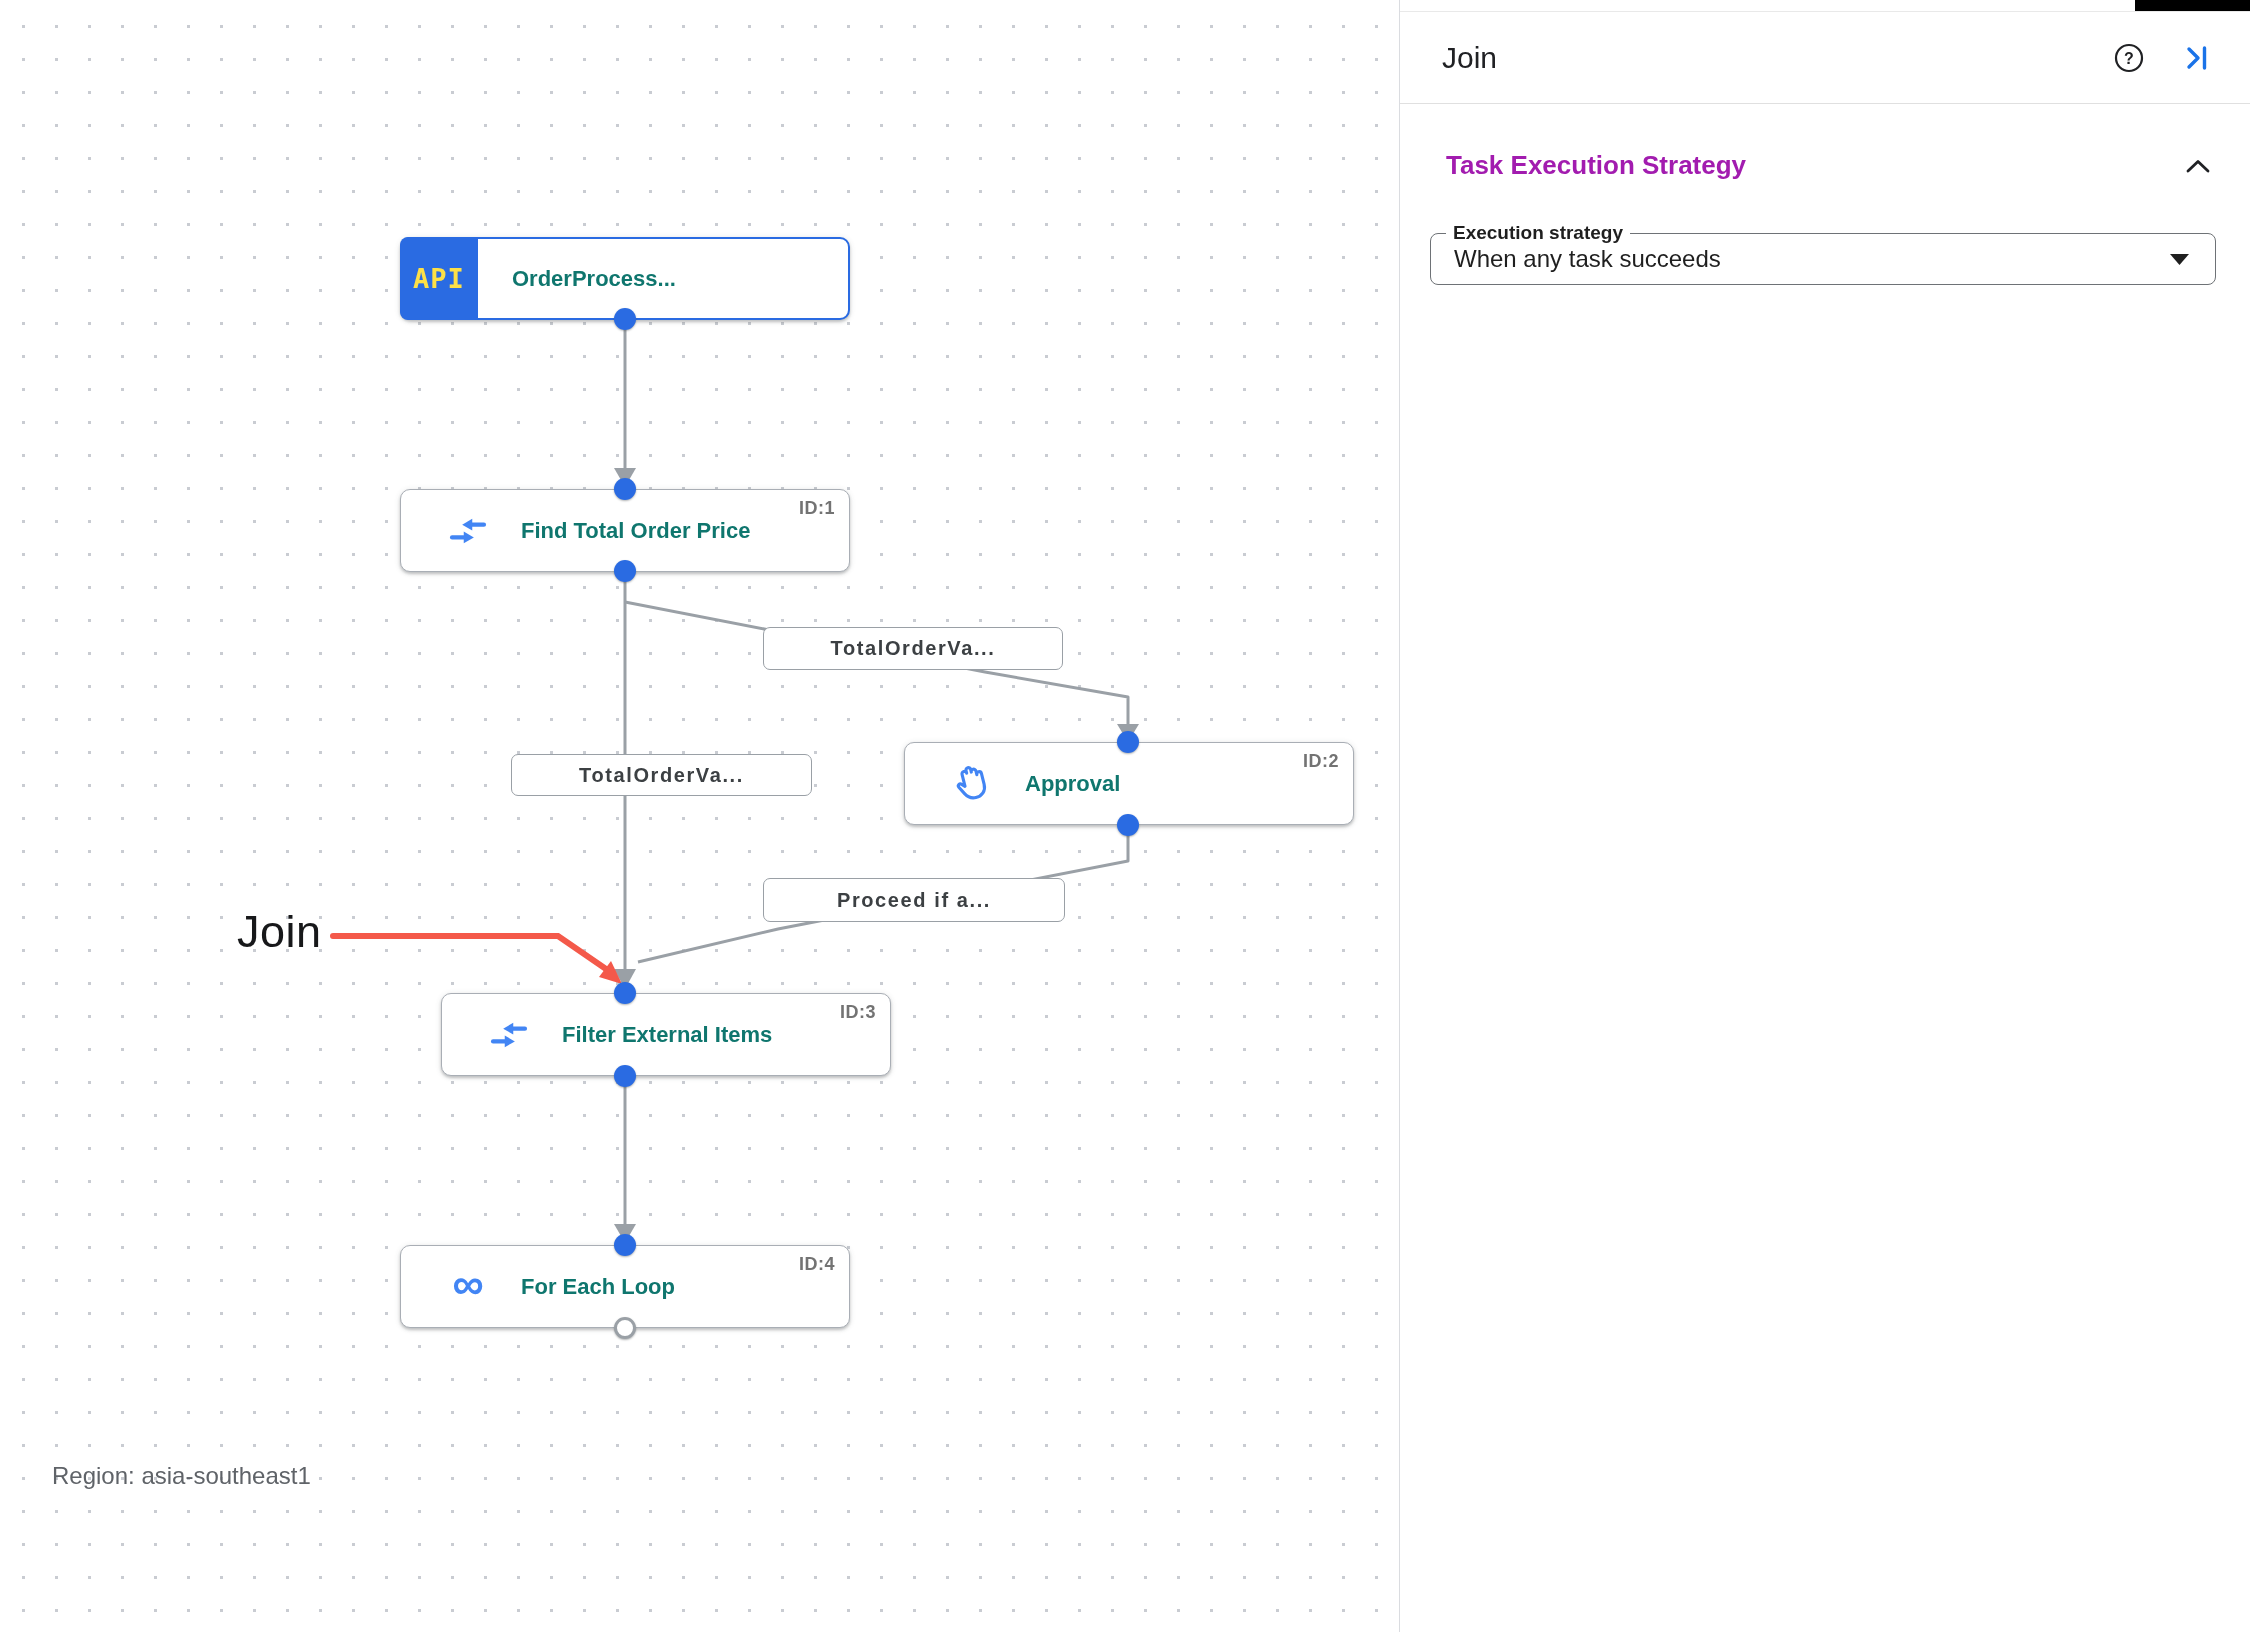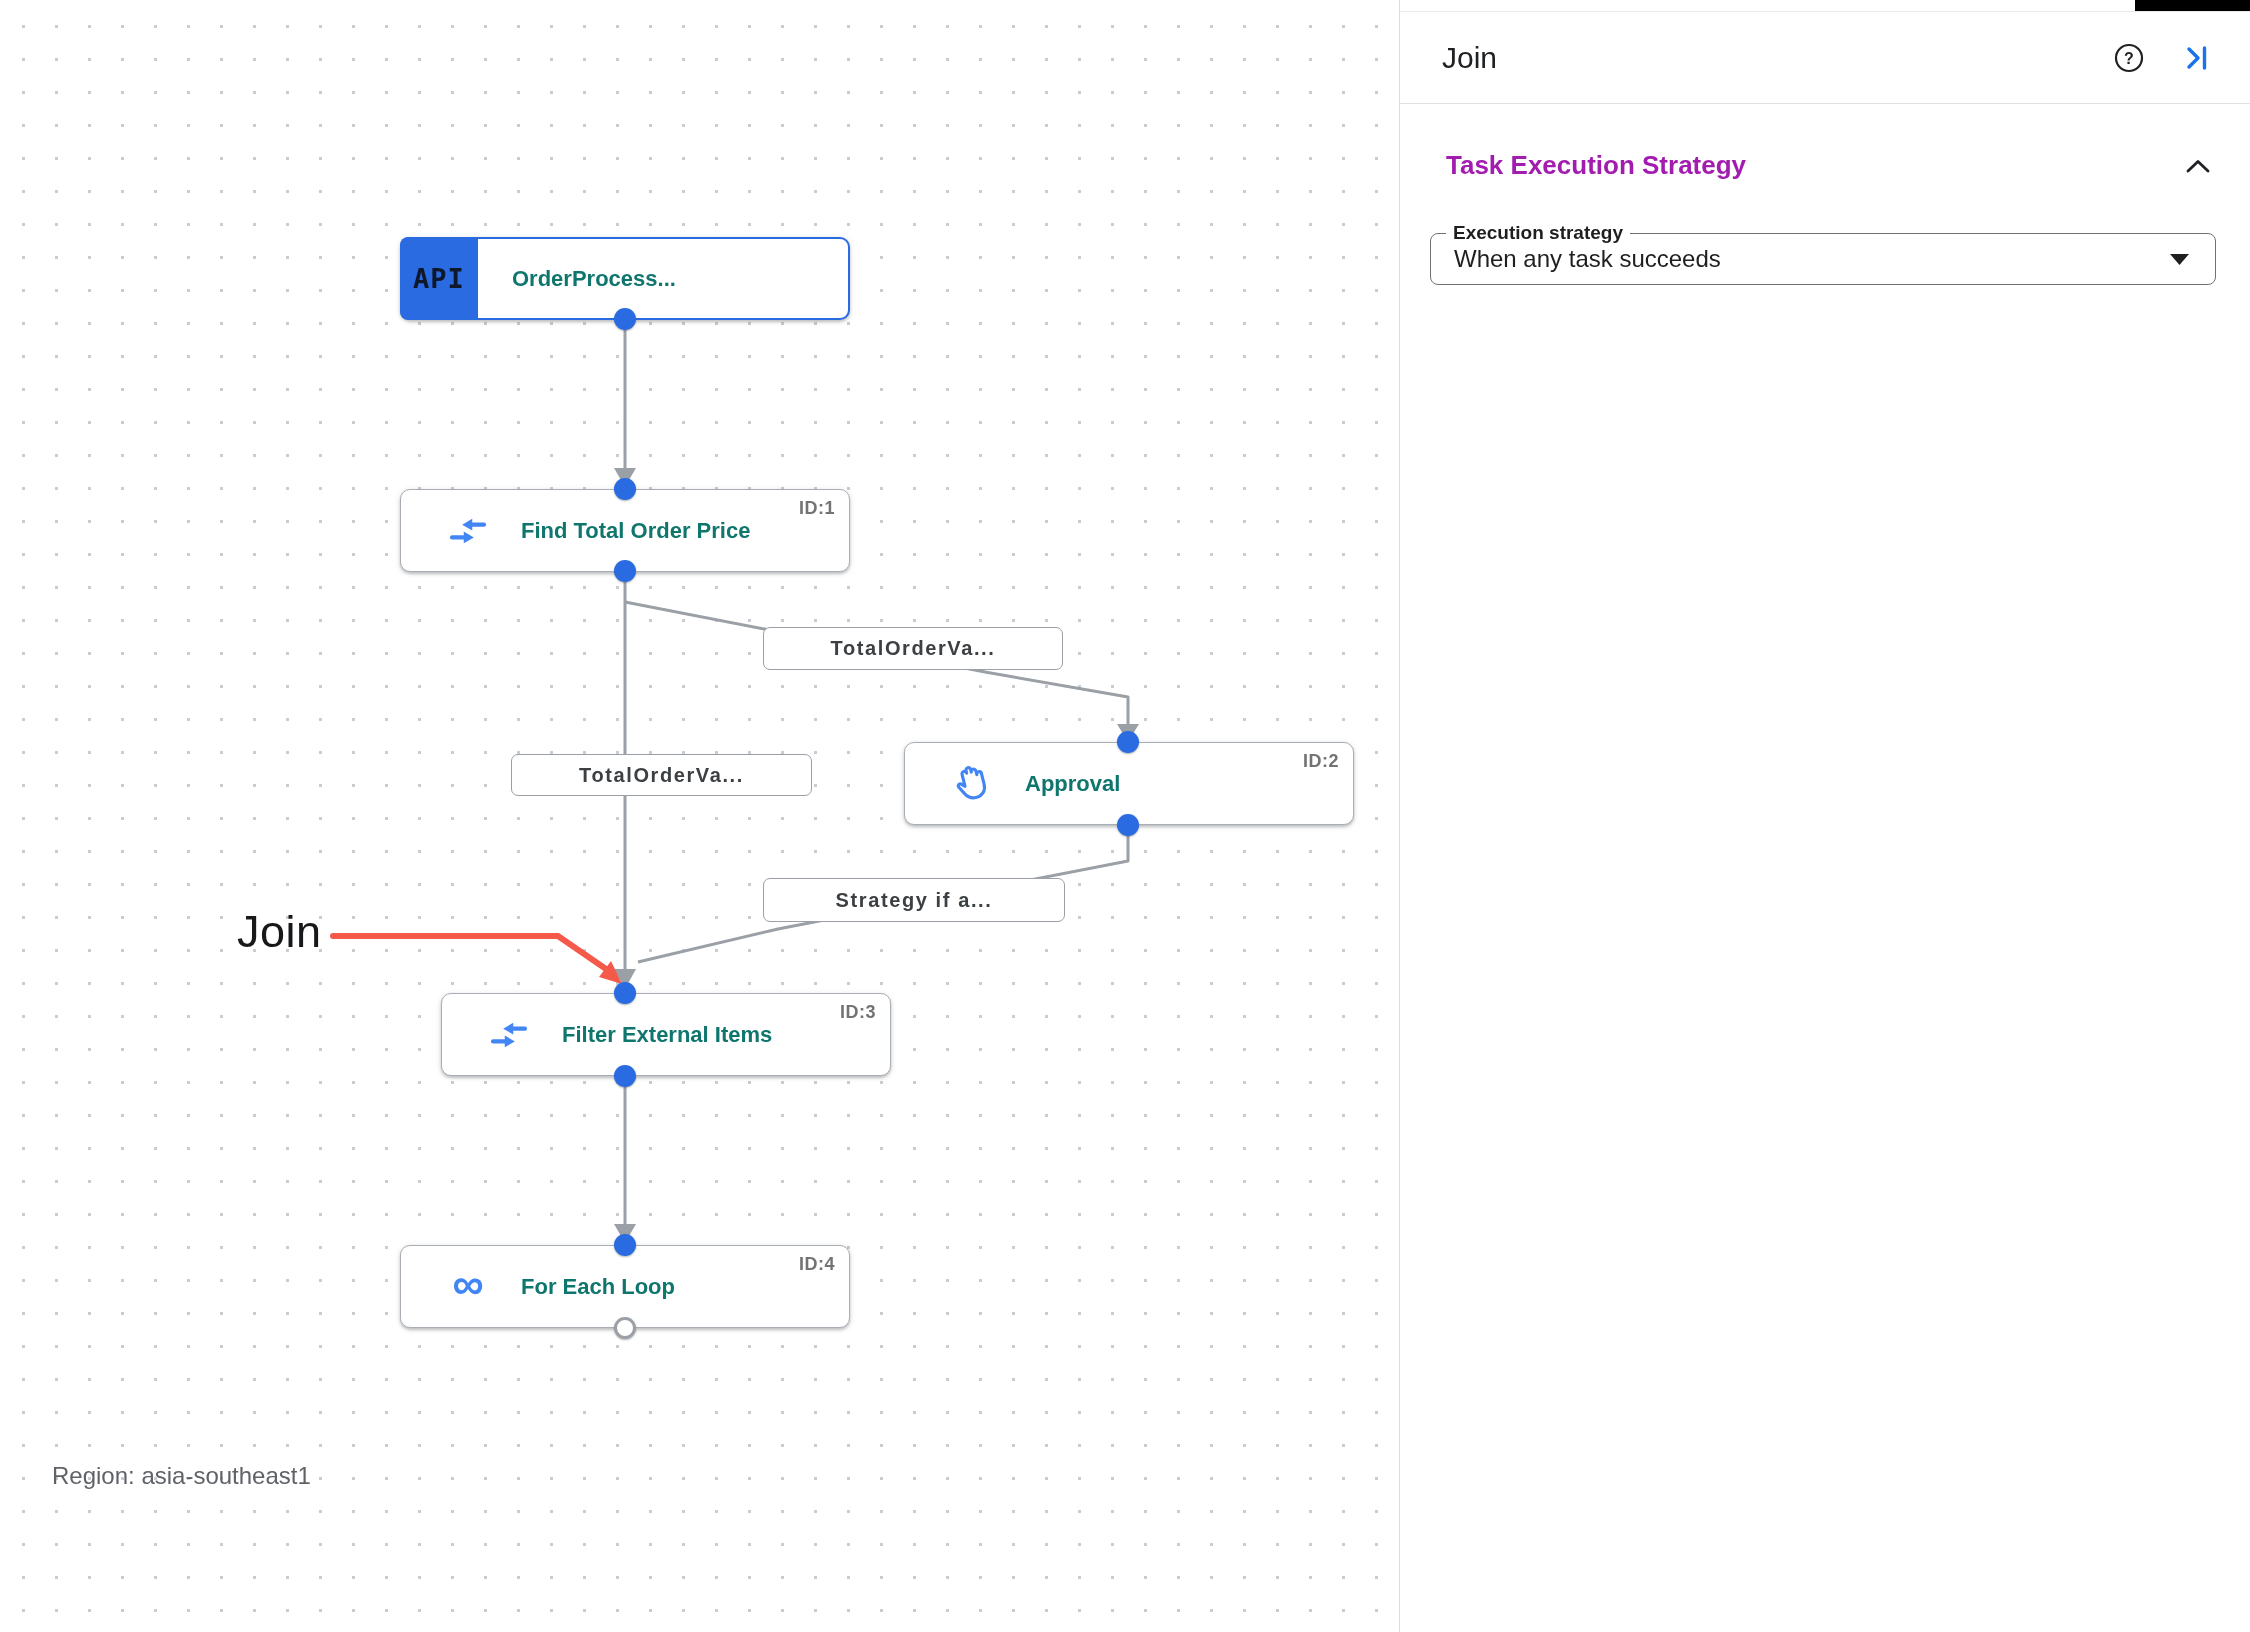--- a/index.html
+++ b/index.html
@@ -22,21 +22,21 @@
     display:flex;align-items:center;
   }
   .node.trigger{border:2px solid #2a6be2;}
   .node-title{font-size:22px;font-weight:bold;color:#0f766e;white-space:nowrap;}
   .node-icon{position:absolute;left:38px;top:0;height:100%;width:58px;display:flex;align-items:center;justify-content:center;}
   .node .node-title{margin-left:120px;}
   .node.trigger .node-title{margin-left:110px;}
   .badge{
     position:absolute;left:-2px;top:-2px;bottom:-2px;width:78px;background:#2a6be2;
     border-radius:8px 0 0 8px;display:flex;align-items:center;justify-content:center;
-    color:#0f172a;font-family:"DejaVu Sans Mono",monospace;font-weight:bold;font-size:27px;letter-spacing:1px;
+    color:#fde047;font-family:"DejaVu Sans Mono",monospace;font-weight:bold;font-size:27px;letter-spacing:1px;
   }
   .id-label{position:absolute;top:8px;right:14px;font-size:18px;color:#737373;letter-spacing:.5px;font-weight:bold;}
   .infinity{font-size:44px;font-weight:bold;color:#4285f4;line-height:40px;margin-top:-6px;}
   
   .dot{position:absolute;width:22px;height:22px;border-radius:50%;background:#2a6be2;box-shadow:0 1px 2px rgba(60,64,67,.4);}
   .dot.open{background:#fff;border:3px solid #9aa0a6;box-sizing:border-box;}
   
   .edge-label{
     position:absolute;background:#fff;border:1.5px solid #9aa0a6;border-radius:7px;
     display:flex;align-items:center;justify-content:center;
@@ -155,21 +155,21 @@
       <span class="infinity">∞</span>
     </div>
     <div class="id-label">ID:4</div>
     <div class="node-title">For Each Loop</div>
   </div>
   <div class="dot" style="left:614px;top:1234px;"></div>
   <div class="dot open" style="left:614px;top:1317px;"></div>
 
   <div class="edge-label" style="left:763px;top:627px;width:300px;height:43px;">TotalOrderVa...</div>
   <div class="edge-label" style="left:511px;top:754px;width:301px;height:42px;">TotalOrderVa...</div>
-  <div class="edge-label" style="left:763px;top:878px;width:302px;height:44px;">Strategy if a...</div>
+  <div class="edge-label" style="left:763px;top:878px;width:302px;height:44px;">Proceed if a...</div>
 
   <div class="annotation-text">Join</div>
 
   <div class="region-label">Region: asia-southeast1</div>
 </div>
 
 <div class="panel">
   <div class="panel-topline"></div>
 
   <div class="panel-header">

